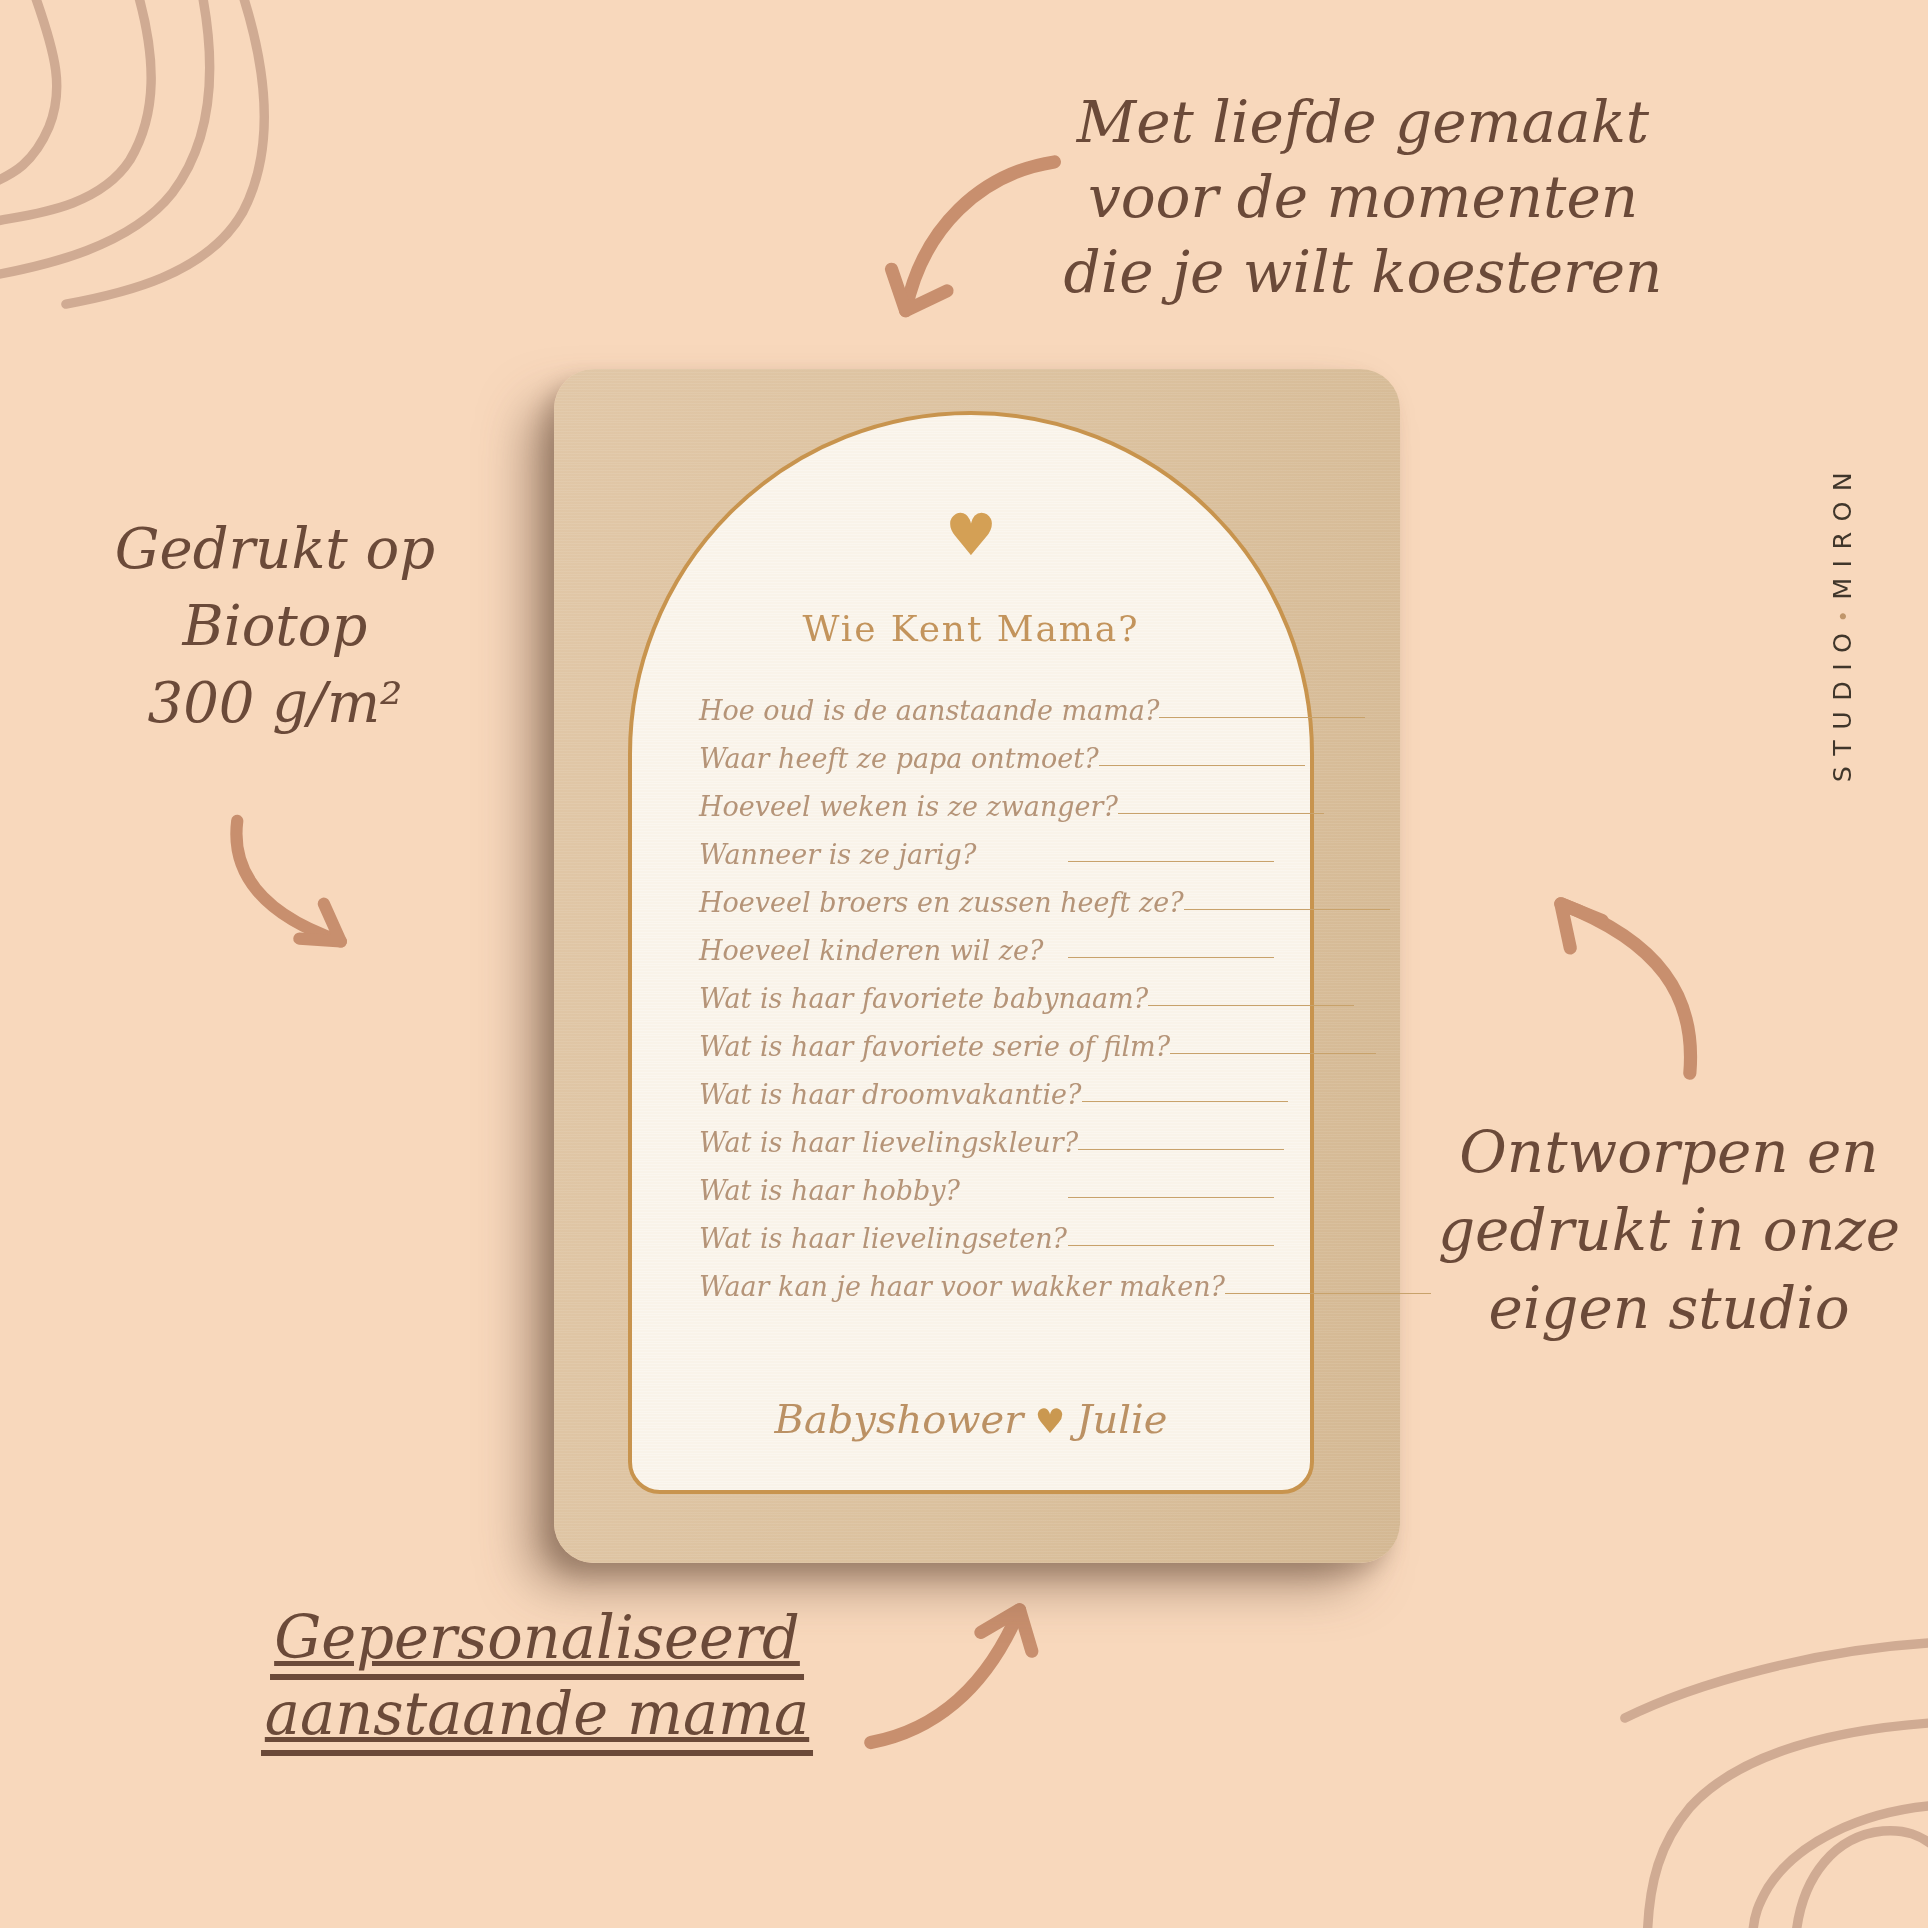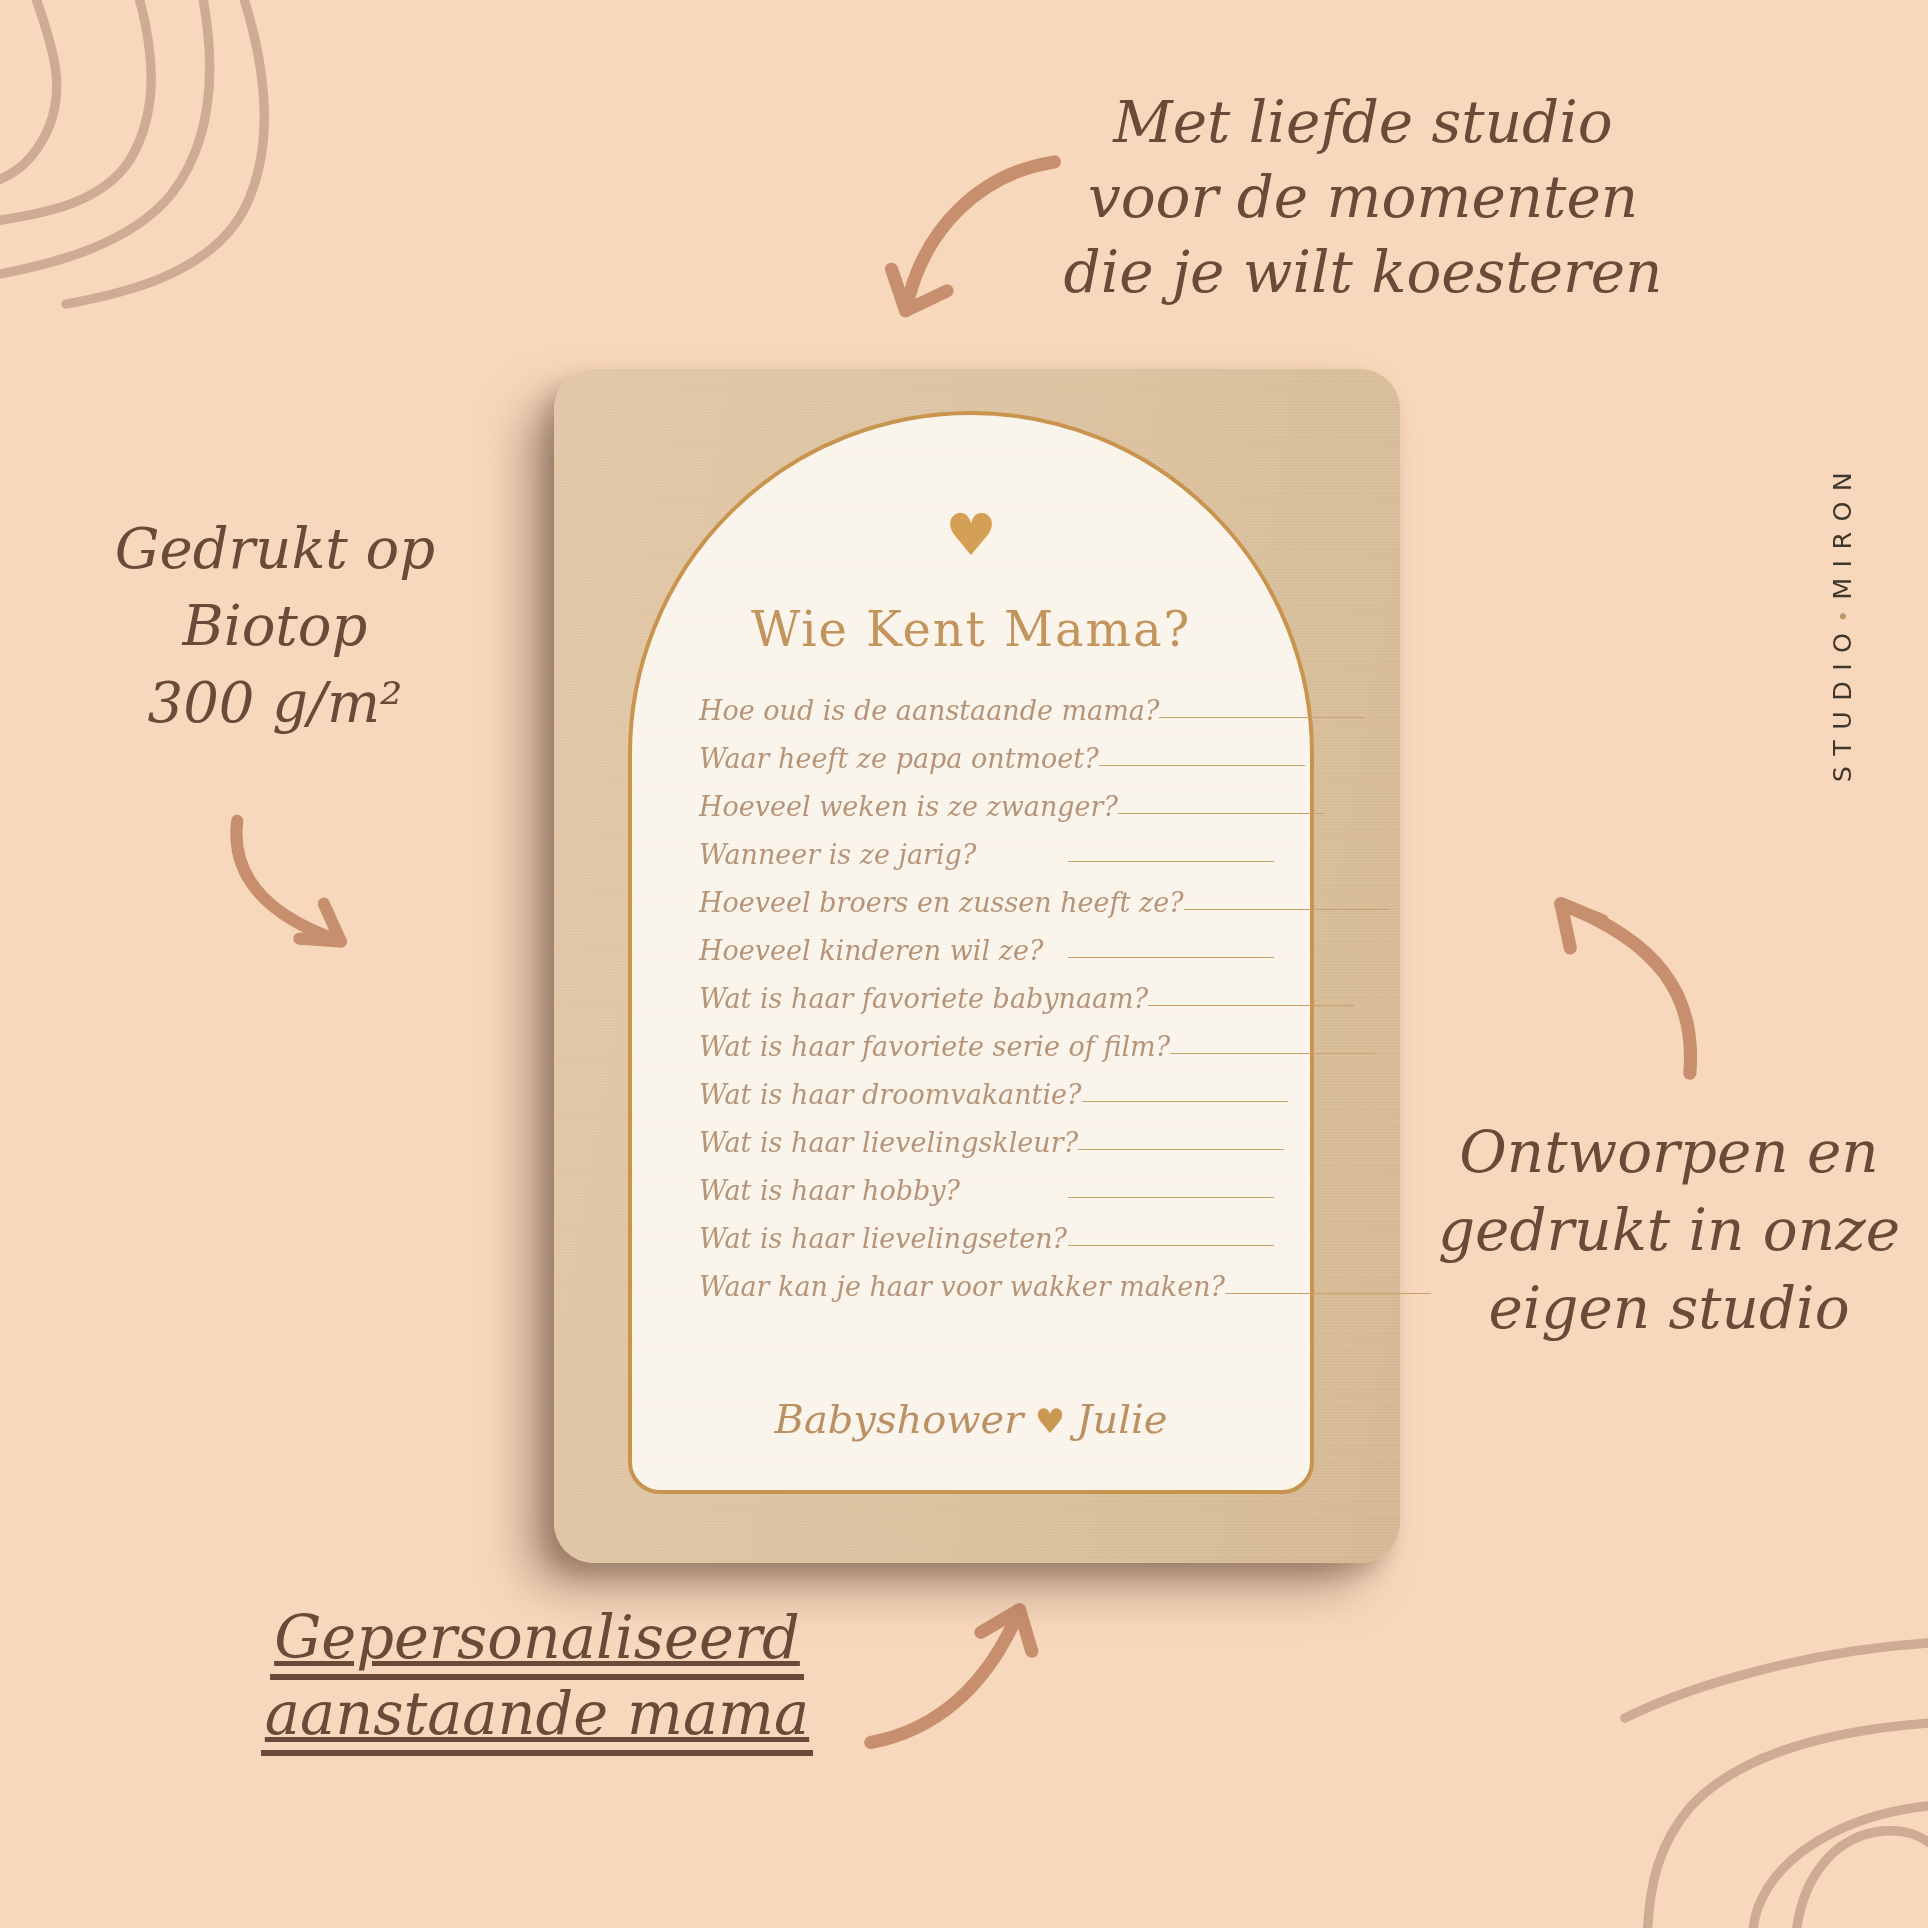--- a/index.html
+++ b/index.html
@@ -19,21 +19,21 @@
     background:repeating-linear-gradient(0deg,rgba(255,255,255,.07) 0 0.9px,rgba(0,0,0,0) 0.9px 2.8px);}
   .arch{
     position:absolute;left:74px;top:42px;width:686px;height:1083px;box-sizing:border-box;
     background:#f9f3e9;border:4.7px solid #c8944e;
     border-radius:343px 343px 32px 32px;
     background-image:repeating-linear-gradient(0deg,rgba(255,255,255,.25) 0 0.9px,rgba(0,0,0,0) 0.9px 2.8px);
   }
   .arch-heart{position:absolute;top:89px;left:0;right:0;height:62px;text-align:center;
     font-family:"DejaVu Sans","Liberation Sans",sans-serif;font-size:58px;line-height:62px;color:#d4a055;}
   .card-title{position:absolute;top:183px;left:0;right:0;text-align:center;
-    font-size:48px;line-height:62px;letter-spacing:1.9px;color:#c3945c;}
+    font-size:36px;line-height:62px;letter-spacing:1.9px;color:#c3945c;}
   .q-list{position:absolute;top:271px;left:0;right:0;padding:0 36px 0 67px;}
   .q-row{height:48px;display:flex;align-items:center;justify-content:space-between;}
   .q-text{font-style:italic;font-size:27px;color:#b59478;white-space:nowrap;}
   .q-line{flex:0 0 206px;height:0;border-top:1.9px solid #c8a26b;margin-top:15px;}
   .card-footer{position:absolute;top:976px;left:0;right:0;text-align:center;
     font-size:40px;line-height:56px;color:#bb9164;font-style:italic;white-space:nowrap;}
   .card-footer .f-heart{font-style:normal;font-family:"DejaVu Sans","Liberation Sans",sans-serif;
     font-size:34px;color:#ca9850;padding:0 11.3px;}
 
   
@@ -148,21 +148,21 @@
             <span class="q-line"></span>
           </div>
       </div>
       <div class="card-footer">
         <span>Babyshower</span><span class="f-heart">♥</span><span>Julie</span>
       </div>
     </div>
   </div>
 
   <div class="note note-tr">
-    <div>Met liefde studio</div>
+    <div>Met liefde gemaakt</div>
     <div>voor de momenten</div>
     <div>die je wilt koesteren</div>
   </div>
 
   <div class="note note-left">
     <div>Gedrukt op</div>
     <div>Biotop</div>
     <div>300 g/m²</div>
   </div>
 

